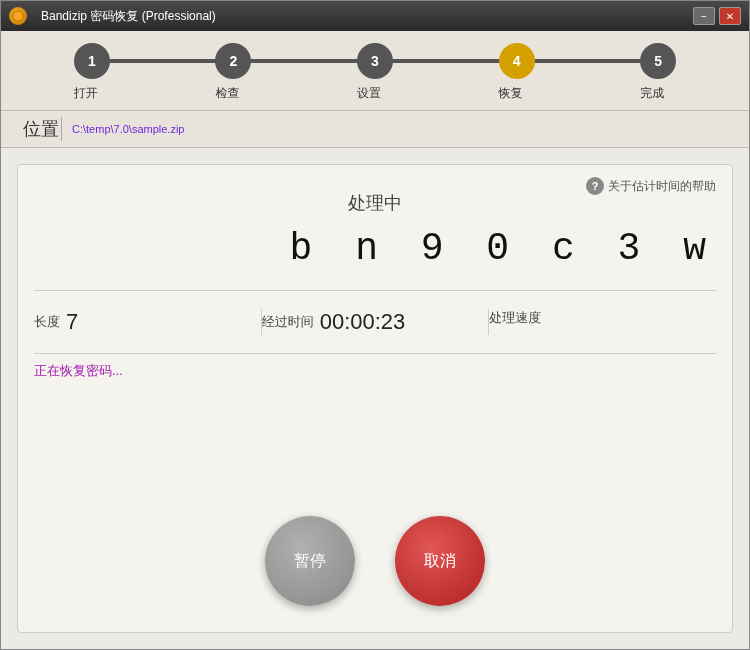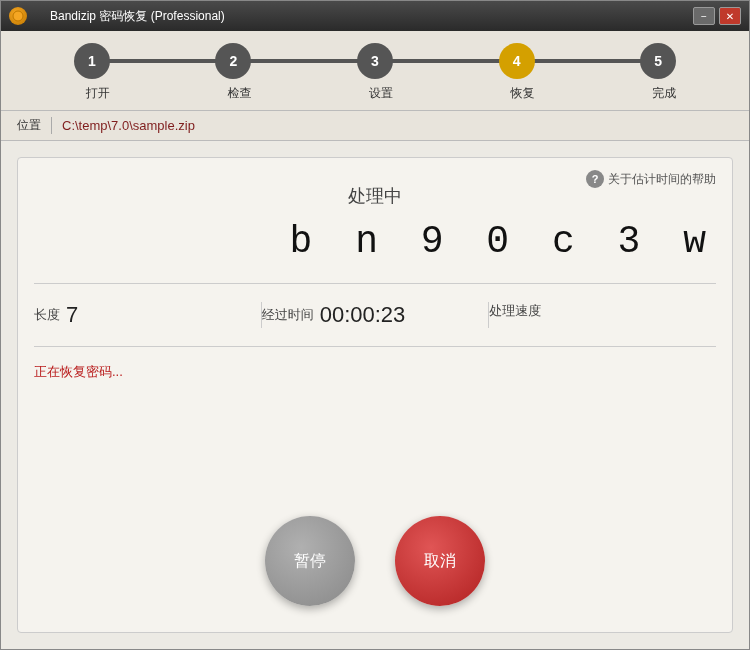--- a/index.html
+++ b/index.html
@@ -26,21 +26,21 @@
       background: linear-gradient(to bottom, #4a4a4a, #2a2a2a);
       display: flex;
       align-items: center;
       justify-content: space-between;
       padding: 0 8px;
       flex-shrink: 0;
     }
     .titlebar-left {
       display: flex;
       align-items: center;
-      gap: 23px;
+      gap: 14px;
     }
     .titlebar-icon {
       width: 18px;
       height: 18px;
       background: radial-gradient(circle at 40% 35%, #f5a623, #c07800);
       border-radius: 50%;
       display: flex;
       align-items: center;
       justify-content: center;
     }
@@ -111,44 +111,45 @@
     }
     .step-circle.done { background: #555; }
     .step-circle.active { background: #d4a000; }
     .step-labels {
       display: flex;
       justify-content: space-around;
       width: 100%;
     }
     .step-label {
       width: 36px;
-      text-align: right;
+      text-align: left;
       font-size: 12px;
       color: #333;
     }
 
     
     .location-bar {
       background: #e8e4dc;
       padding: 6px 16px;
       display: flex;
       align-items: center;
       gap: 10px;
       border-bottom: 1px solid #bbb;
       flex-shrink: 0;
     }
     .location-label {
-      font-size: 12px;
+      font-size: 18px;
       color: #333;
-      padding-right: 10px;
+      padding-right: 2px;
       border-right: 1px solid #aaa;
+      margin-left: 6px;
     }
     .location-path {
-      font-size: 13px;
-      color: #7f1d1d;
+      font-size: 11px;
+      color: #6d28d9;
     }
 
     
     .main-content {
       flex: 1;
       background: #eceae4;
       padding: 16px;
       display: flex;
       flex-direction: column;
     }
@@ -235,22 +236,21 @@
     }
 
     .divider2 {
       border: none;
       border-top: 1px solid #ccc;
       margin: 8px 0;
     }
 
     .status-text {
       font-size: 13px;
-      color: #b91c1c;
-      margin-top: 8px;
+      color: #a21caf;
       margin-bottom: auto;
     }
 
     .buttons-row {
       display: flex;
       justify-content: center;
       gap: 40px;
       margin-top: 20px;
       padding-bottom: 10px;
     }

